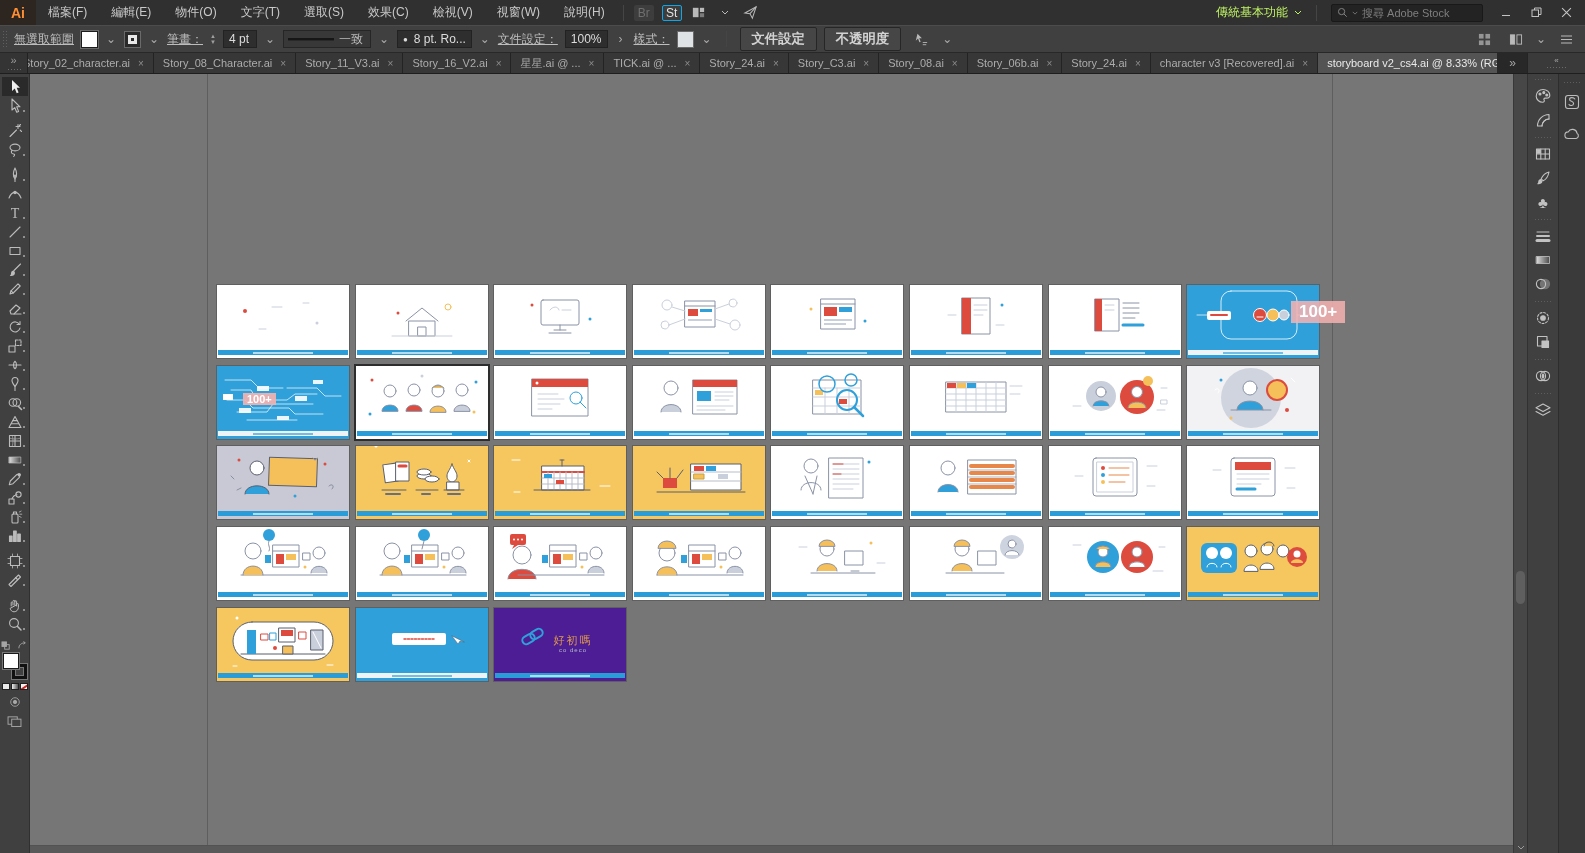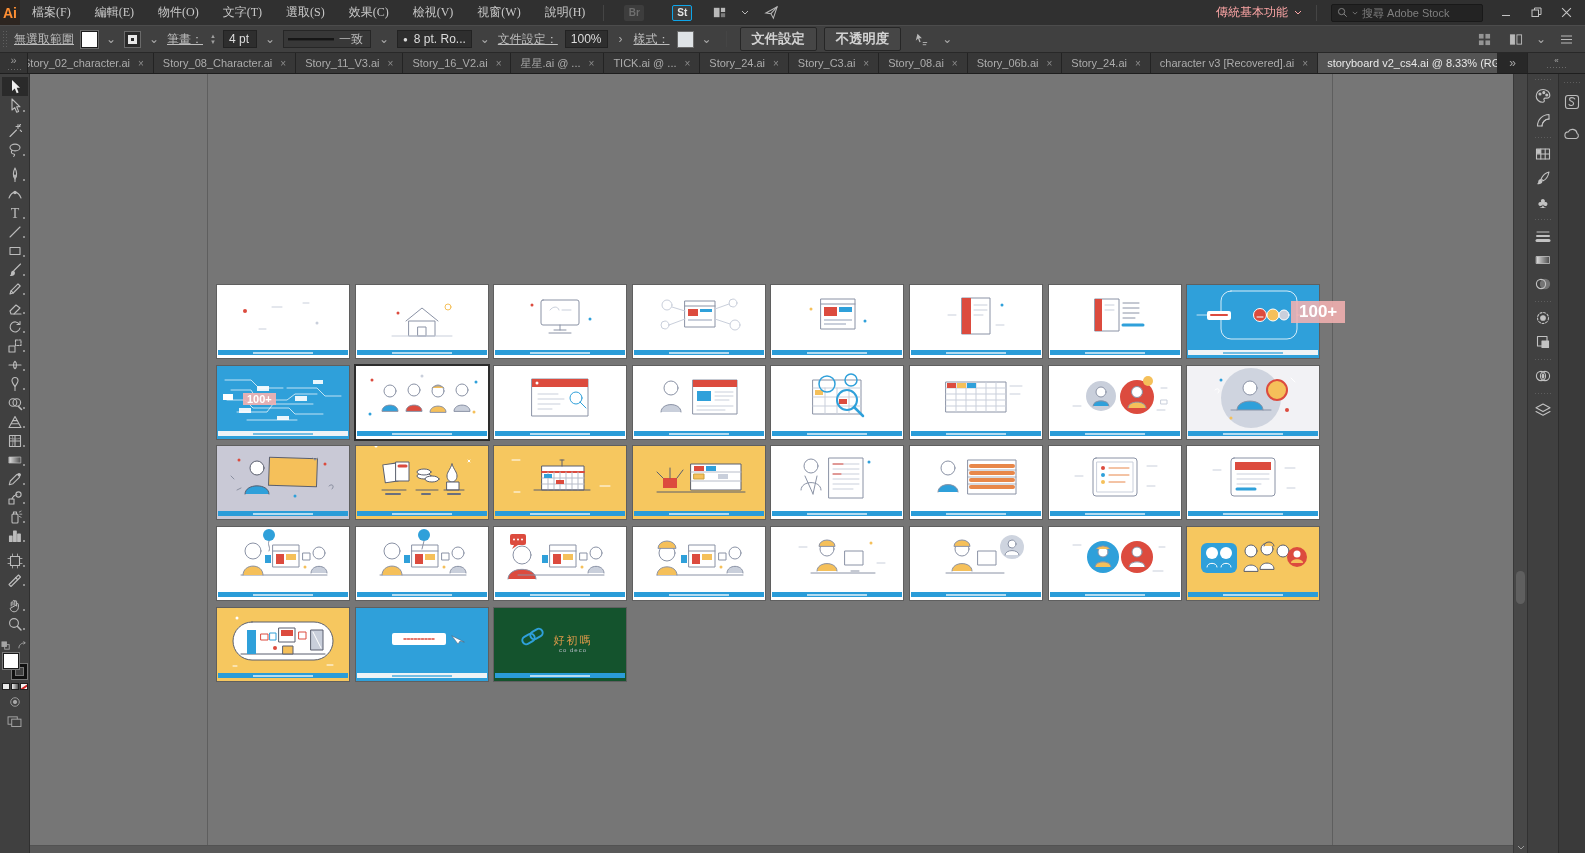--- a/index.html
+++ b/index.html
@@ -3,33 +3,33 @@
 <meta charset="utf-8">
 <style>
   * { box-sizing: border-box; margin: 0; padding: 0; }
   html,body { width:1585px; height:853px; overflow:hidden; }
   body { font-family:"Liberation Sans","DejaVu Sans",sans-serif; background:#767676; font-size:12px;
          -webkit-font-smoothing:antialiased; }
   svg { display:block; }
 
   
   .menubar { height:25px; background:#303030; display:flex; align-items:center; color:#c9c9c9; }
-  .ai-logo { width:20px; height:25px; background:#2c2520; color:#ff8f33; font-weight:bold; font-size:14px;
+  .ai-logo { width:36px; height:25px; background:#2c2520; color:#ff8f33; font-weight:bold; font-size:14px;
              display:flex; align-items:center; justify-content:center; }
   .menu-list { display:flex; align-items:center; height:100%; }
-  .menu-item { padding:14px 12px; height:100%; display:flex; align-items:center; cursor:default;font-family:Liberation Serif, serif; }
+  .menu-item { padding:14px 12px; height:100%; display:flex; align-items:center; cursor:default; }
   .mb-sep { width:1px; height:16px; background:#454545; margin:0 6px; }
   .mb-iconbtn { display:flex; align-items:center; justify-content:center; width:22px; height:18px;
                 color:#b9b9b9; margin:0 2px; }
-  .badge-box { width:20px; height:16px; border-radius:2px; background:#3d3d3d; font-size:10px; font-weight:bold;
-               display:flex; align-items:center; justify-content:center; margin:0 14px; }
+  .badge-box { width:20px; height:16px; border-radius:2px; background:#3d3d3d; font-size:12px; font-weight:normal;
+               display:flex; align-items:center; justify-content:center; margin:0 4px; }
   .badge-box.dim { color:#6f6f6f; }
   .badge-box.lit { color:#e3e3e3; border:1px solid #0ea5e9; }
   .mb-right { margin-left:auto; display:flex; align-items:center; gap:8px; padding-right:4px; }
-  .workspace { display:flex; align-items:center; gap:6px; color:#fca5a5; }
+  .workspace { display:flex; align-items:center; gap:6px; color:#bef264; }
   .searchbox { width:152px; height:18px; background:#232323; border:1px solid #191919; border-radius:2px;
                display:flex; align-items:center; gap:4px; padding:0 5px; color:#8a8a8a; }
   .searchbox input { background:transparent; border:0; outline:none; color:#9a9a9a; font-size:11px; width:110px;
                      font-family:inherit; }
   .searchbox input::placeholder { color:#7f7f7f; }
   .winbtns { display:flex; align-items:center; }
   .winbtn { width:30px; height:25px; display:flex; align-items:center; justify-content:center; color:#c3c3c3; }
 
   
   .controlbar { height:28px; background:#404040; border-top:1px solid #4c4c4c; border-bottom:1px solid #282828;
@@ -1145,21 +1145,21 @@
             <g fill="none" stroke-width="1" stroke-linecap="round" stroke-linejoin="round">
               <rect x="36" y="25" width="54" height="12" rx="2" fill="#fff" stroke="none"></rect>
               <path d="M48 31h30" stroke="#dc4b3e" stroke-width="1.5" stroke-dasharray="2 1.5"></path>
               <path d="M96 28l6 8 2-3 4 1z" fill="#fff" stroke="#5a5f6e" stroke-width=".5"></path>
             </g>
           </svg>
           <div class="cap cap-white">
             <i></i>
           </div>
         </div>
-        <div class="ab" style="left: 464px; top: 534px; background: #14532d;">
+        <div class="ab" style="left: 464px; top: 534px; background: #4c1d95;">
           <svg width="132" height="73" viewBox="0 0 132 73" style="position:absolute;inset:0;">
             <g fill="none" stroke-width="1" stroke-linecap="round" stroke-linejoin="round">
               <g stroke="#2fa0da" stroke-width="2">
                 <rect x="28" y="27" width="13" height="8" rx="4" transform="rotate(-30 34.5 31)"></rect>
                 <rect x="36" y="22" width="13" height="8" rx="4" transform="rotate(-30 42.5 26)"></rect>
               </g>
             </g>
           </svg>
           <div class="cap cap-blue">
             <i></i>

